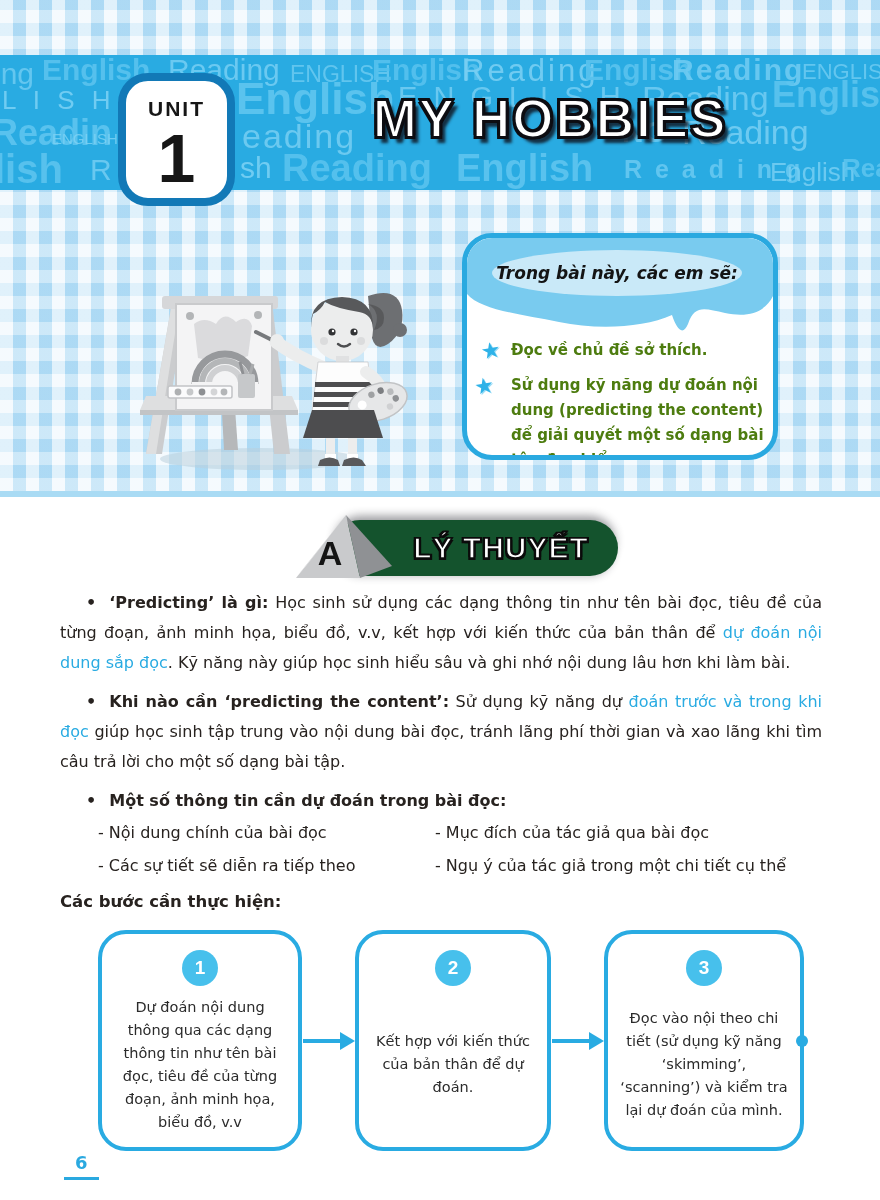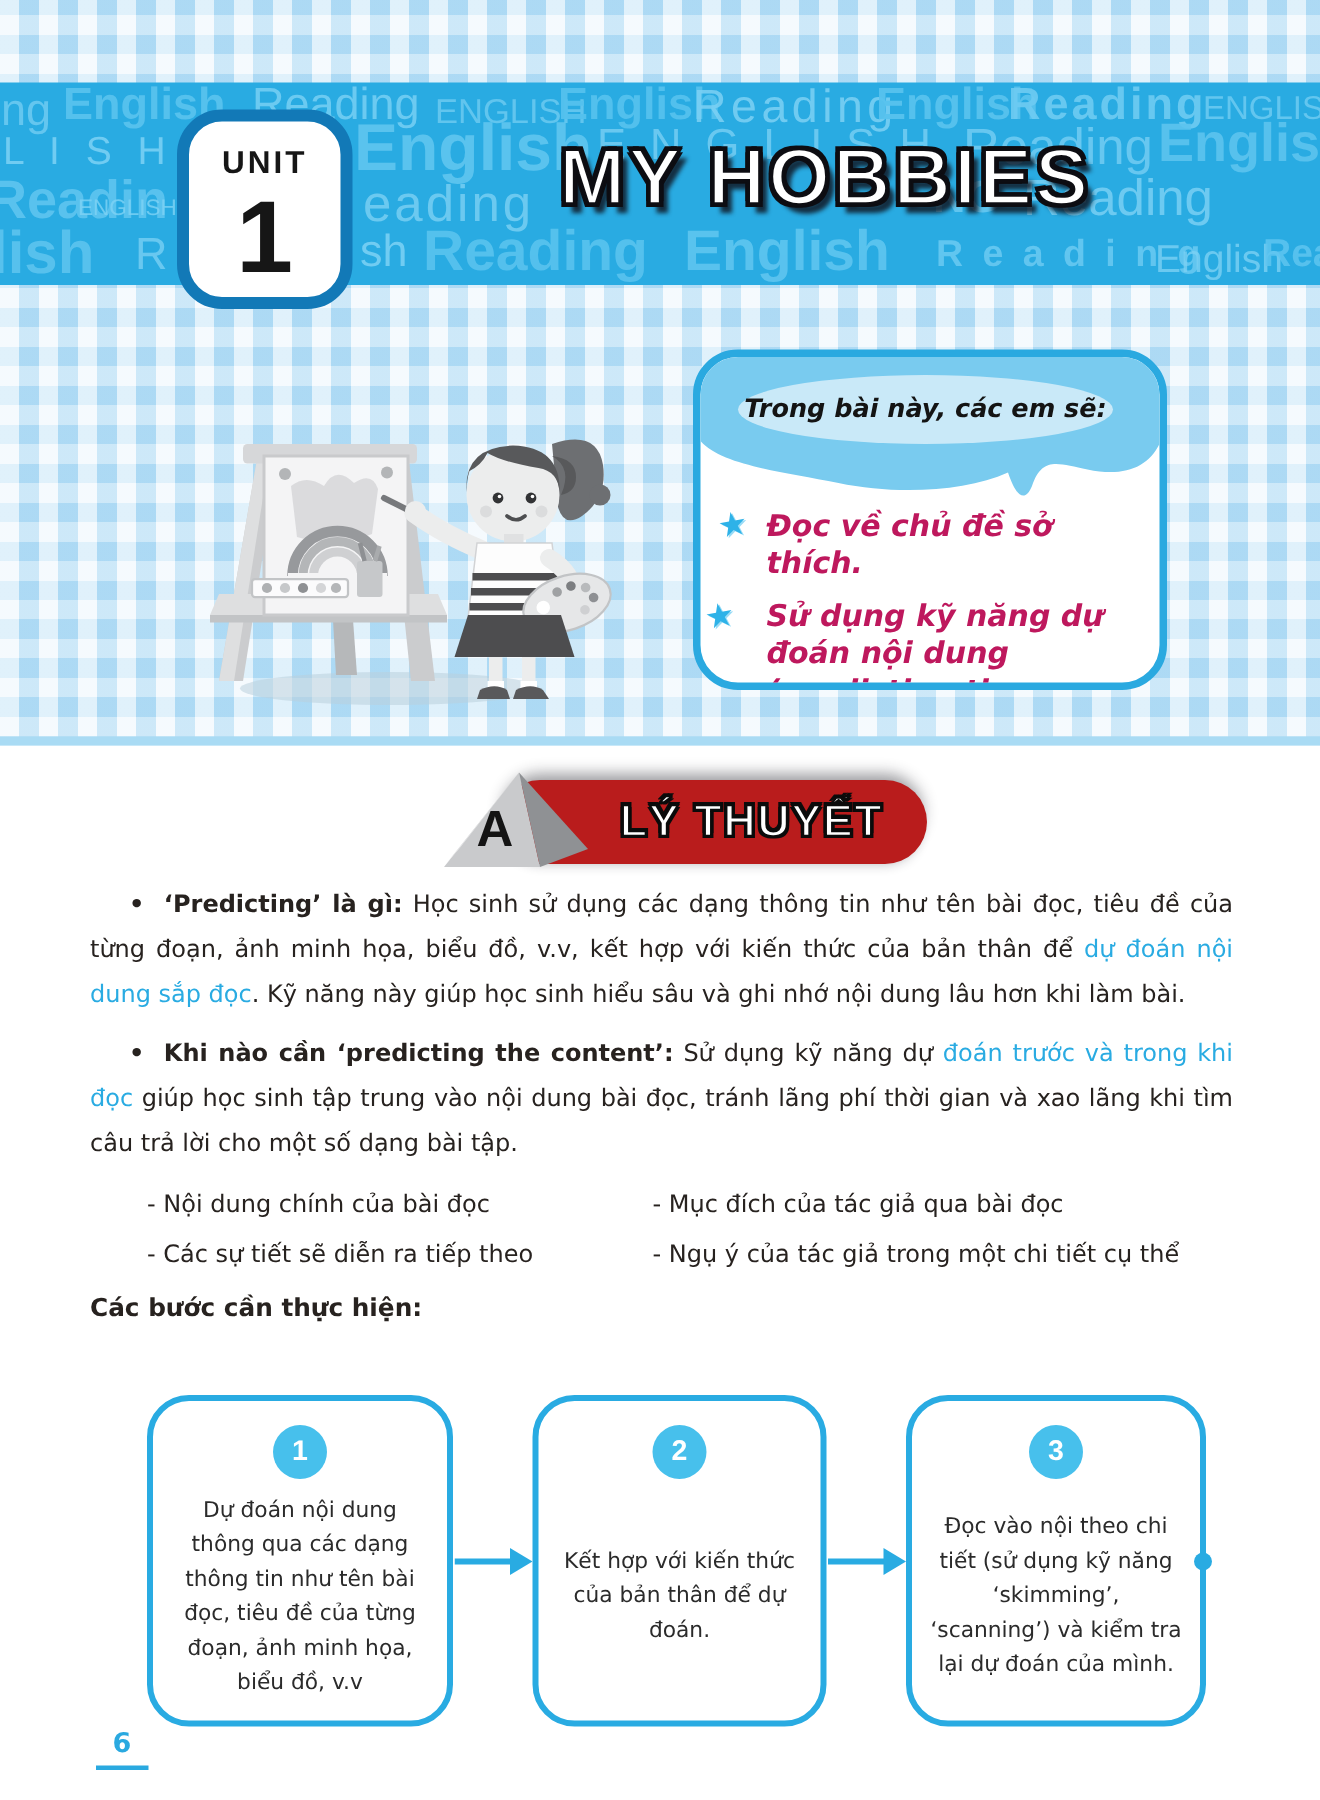--- a/index.html
+++ b/index.html
@@ -76,27 +76,27 @@
     display:flex; align-items:center; justify-content:center;
     font-size:17px; font-weight:bold; font-style:italic; color:#141414;
     z-index:2; text-align:center;
   }
   .objbox .obj-list { position:absolute; left:14px; top:100px; width:286px; }
   .obj-item { display:flex; margin-bottom:10px; }
   .obj-star {
     flex:0 0 30px; font-size:22px; line-height:24px; color:#2eb2e8;
     transform:rotate(-10deg); text-shadow:1px 1px 0 #9adcf6;
   }
-  .obj-text { flex:1; font-size:20px; font-weight:bold; line-height:25px; color:#be185d;font-style:italic; }
+  .obj-text { flex:1; font-size:15px; font-weight:bold; line-height:25px; color:#4d7c0f; }
 
   
   .secbadge { left:292px; top:512px; width:326px; height:72px; z-index:2; }
   .sec-pill {
     position:absolute; left:40px; top:8px; width:286px; height:56px;
-    background:#b91c1c; border-radius:30px;
+    background:#14532d; border-radius:30px;
     display:flex; align-items:center; justify-content:center; padding-left:52px;
     box-shadow:0 -7px 10px -3px rgba(30,30,40,.45), 0 5px 8px -5px rgba(30,30,40,.3);
   }
   .sec-title {
     font-family:"Liberation Sans","DejaVu Sans",sans-serif;
     font-size:30px; font-weight:900; letter-spacing:1px; color:#fff;
     -webkit-text-stroke:1.6px #0b0b0b;
     text-shadow:-1.5px -1.5px 0 #0b0b0b,1.5px -1.5px 0 #0b0b0b,-1.5px 1.5px 0 #0b0b0b,1.5px 1.5px 0 #0b0b0b;
     white-space:nowrap;
   }
@@ -303,20 +303,21 @@
       <polygon points="54,3 4,66 68,66" fill="#c9cacc"></polygon>
       <polygon points="54,3 14,54 6,63" fill="#e4e5e6"></polygon>
       <polygon points="54,3 68,66 100,54" fill="#8f9194"></polygon>
     </svg>
     <span class="sec-letter">A</span>
   </div>
 
   <div class="abs content">
     <p class="p-spaced indent"><span class="bullet">•</span><span class="lead">‘Predicting’ là gì:</span><span> Học sinh sử dụng các dạng thông tin như tên bài đọc, tiêu đề của từng đoạn, ảnh minh họa, biểu đồ, v.v, kết hợp với kiến thức của bản thân để </span><span class="blue">dự đoán nội dung sắp đọc</span><span>. Kỹ năng này giúp học sinh hiểu sâu và ghi nhớ nội dung lâu hơn khi làm bài.</span></p>
     <p class="p-spaced indent"><span class="bullet">•</span><span class="lead">Khi nào cần ‘predicting the content’:</span><span> Sử dụng kỹ năng dự </span><span class="blue">đoán trước và trong khi đọc</span><span> giúp học sinh tập trung vào nội dung bài đọc, tránh lãng phí thời gian và xao lãng khi tìm câu trả lời cho một số dạng bài tập.</span></p>
+    <p class="indent"><span class="bullet">•</span><span class="lead">Một số thông tin cần dự đoán trong bài đọc:</span></p>
     <div class="cols">
       <span class="col1">- Nội dung chính của bài đọc</span>
       <span class="col2">- Mục đích của tác giả qua bài đọc</span>
     </div>
     <div class="cols">
       <span class="col1">- Các sự tiết sẽ diễn ra tiếp theo</span>
       <span class="col2">- Ngụ ý của tác giả trong một chi tiết cụ thể</span>
     </div>
     <div class="steps-heading">Các bước cần thực hiện:</div>
   </div>

